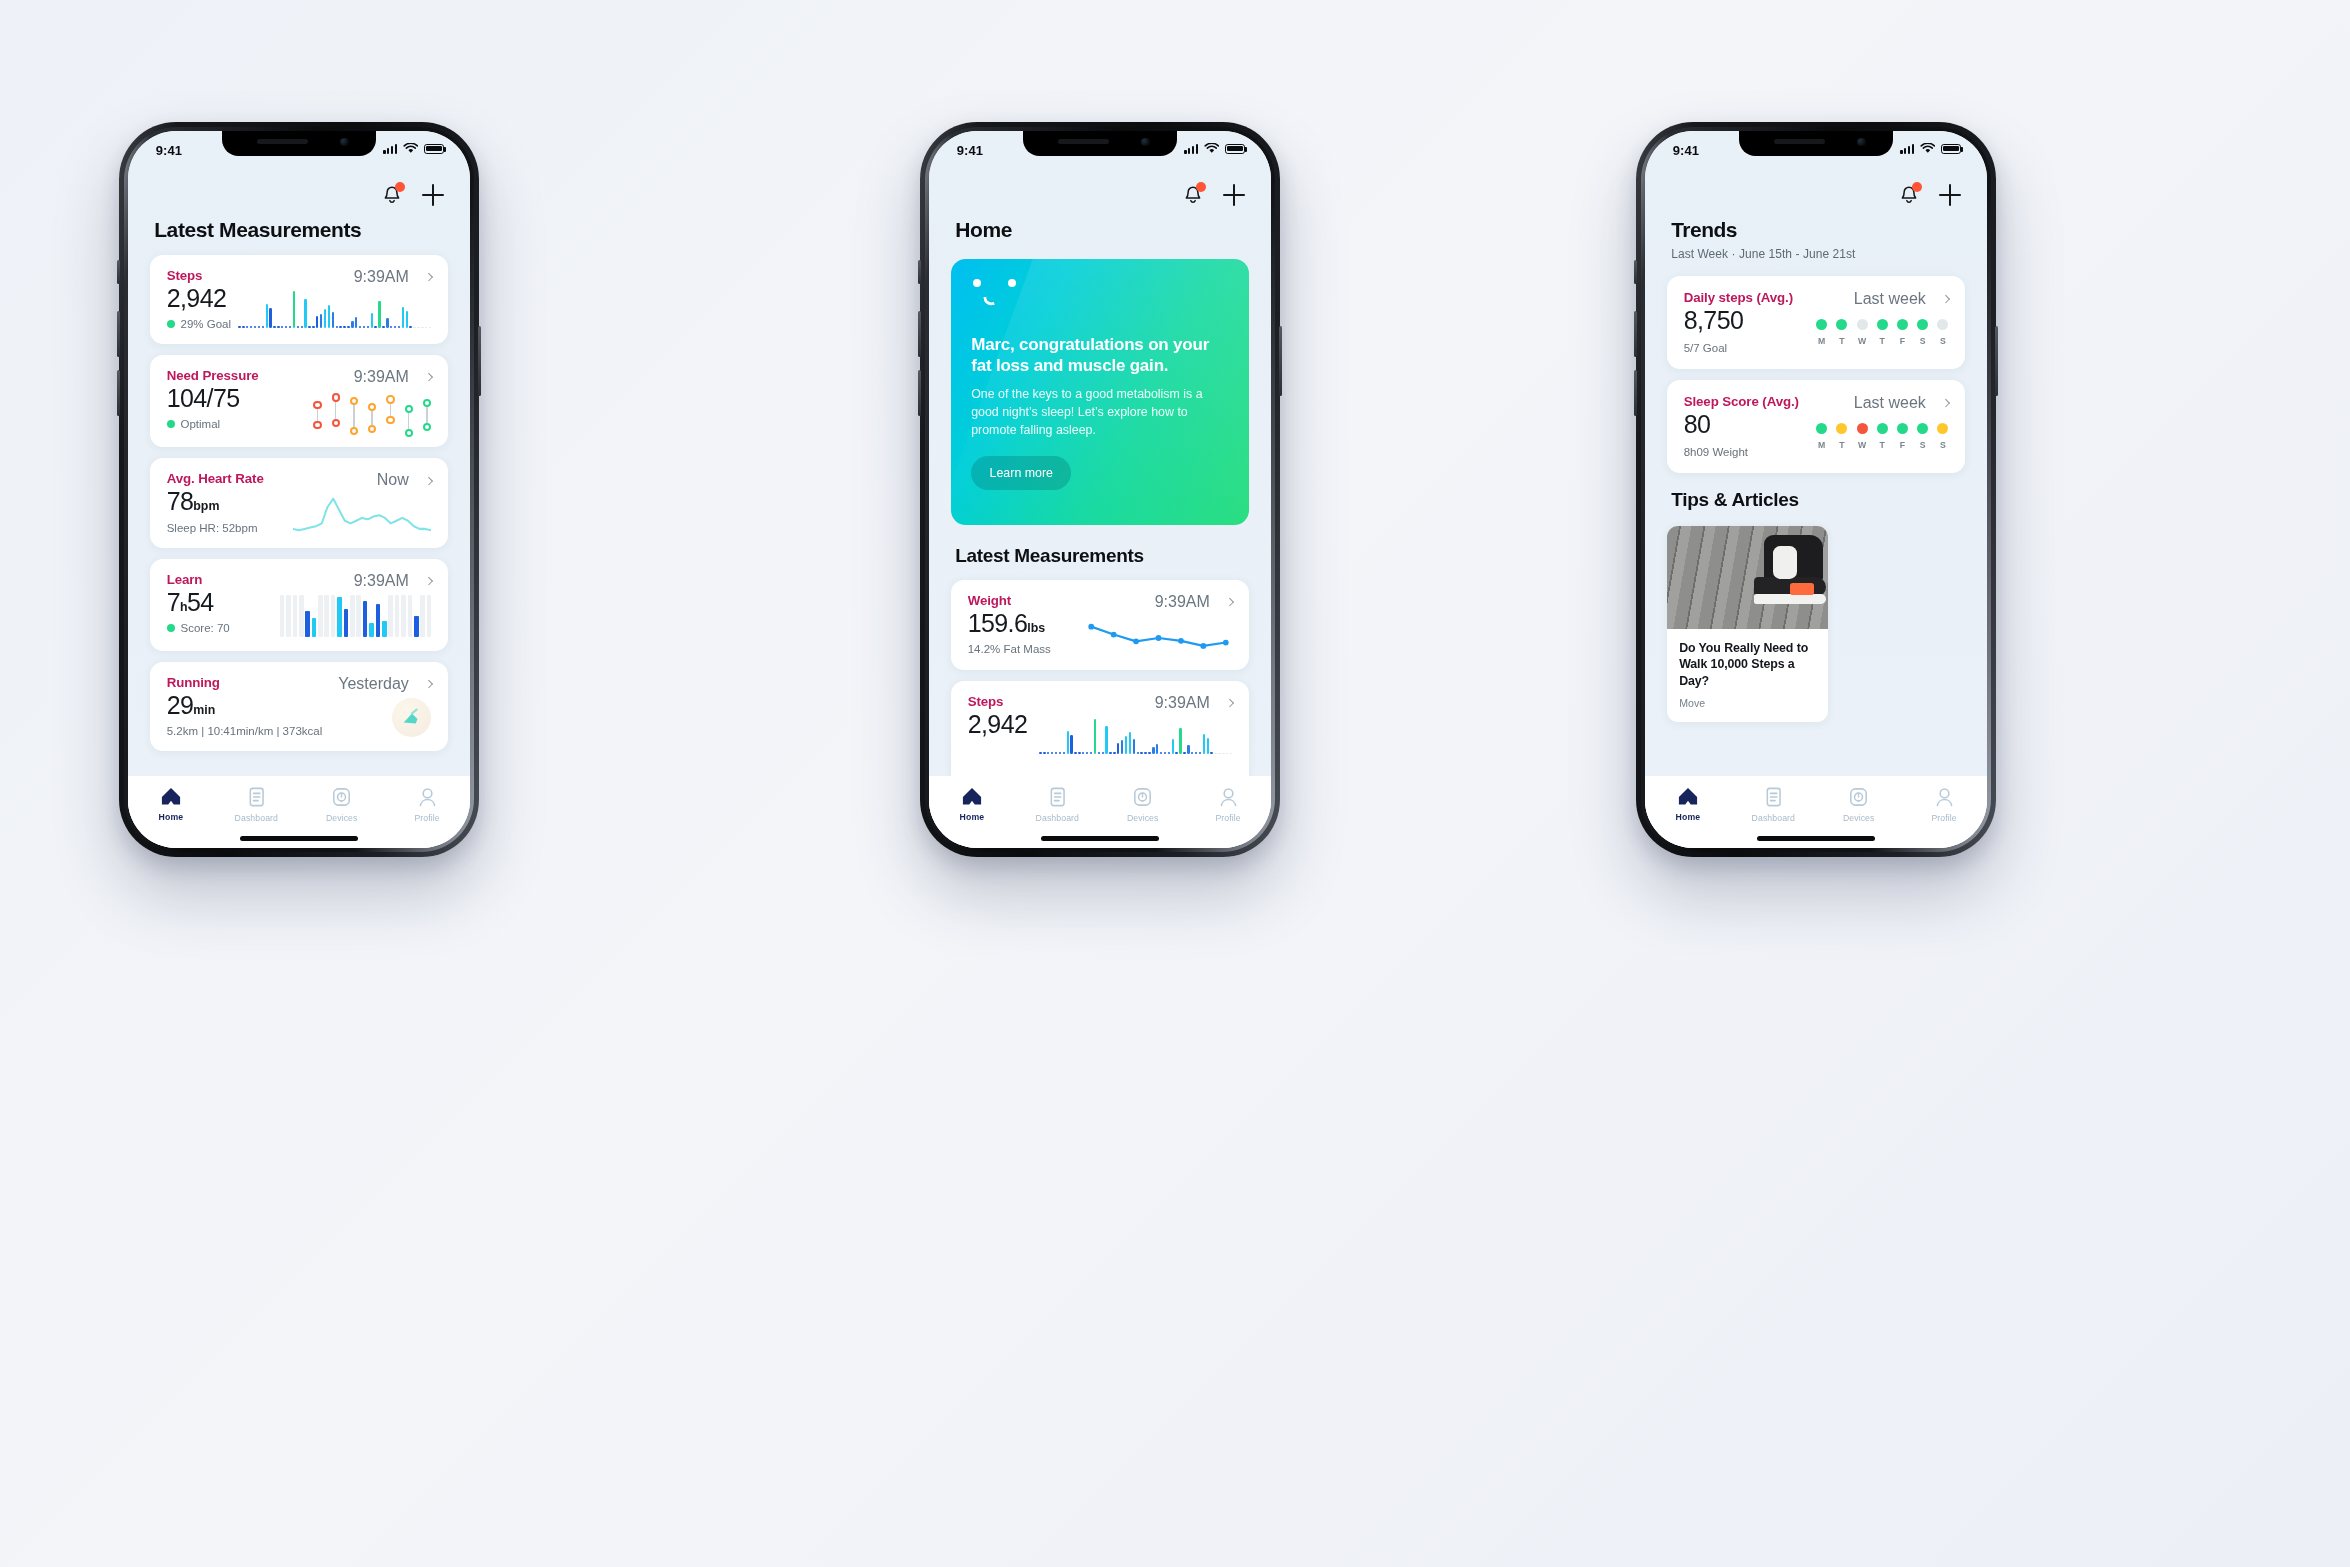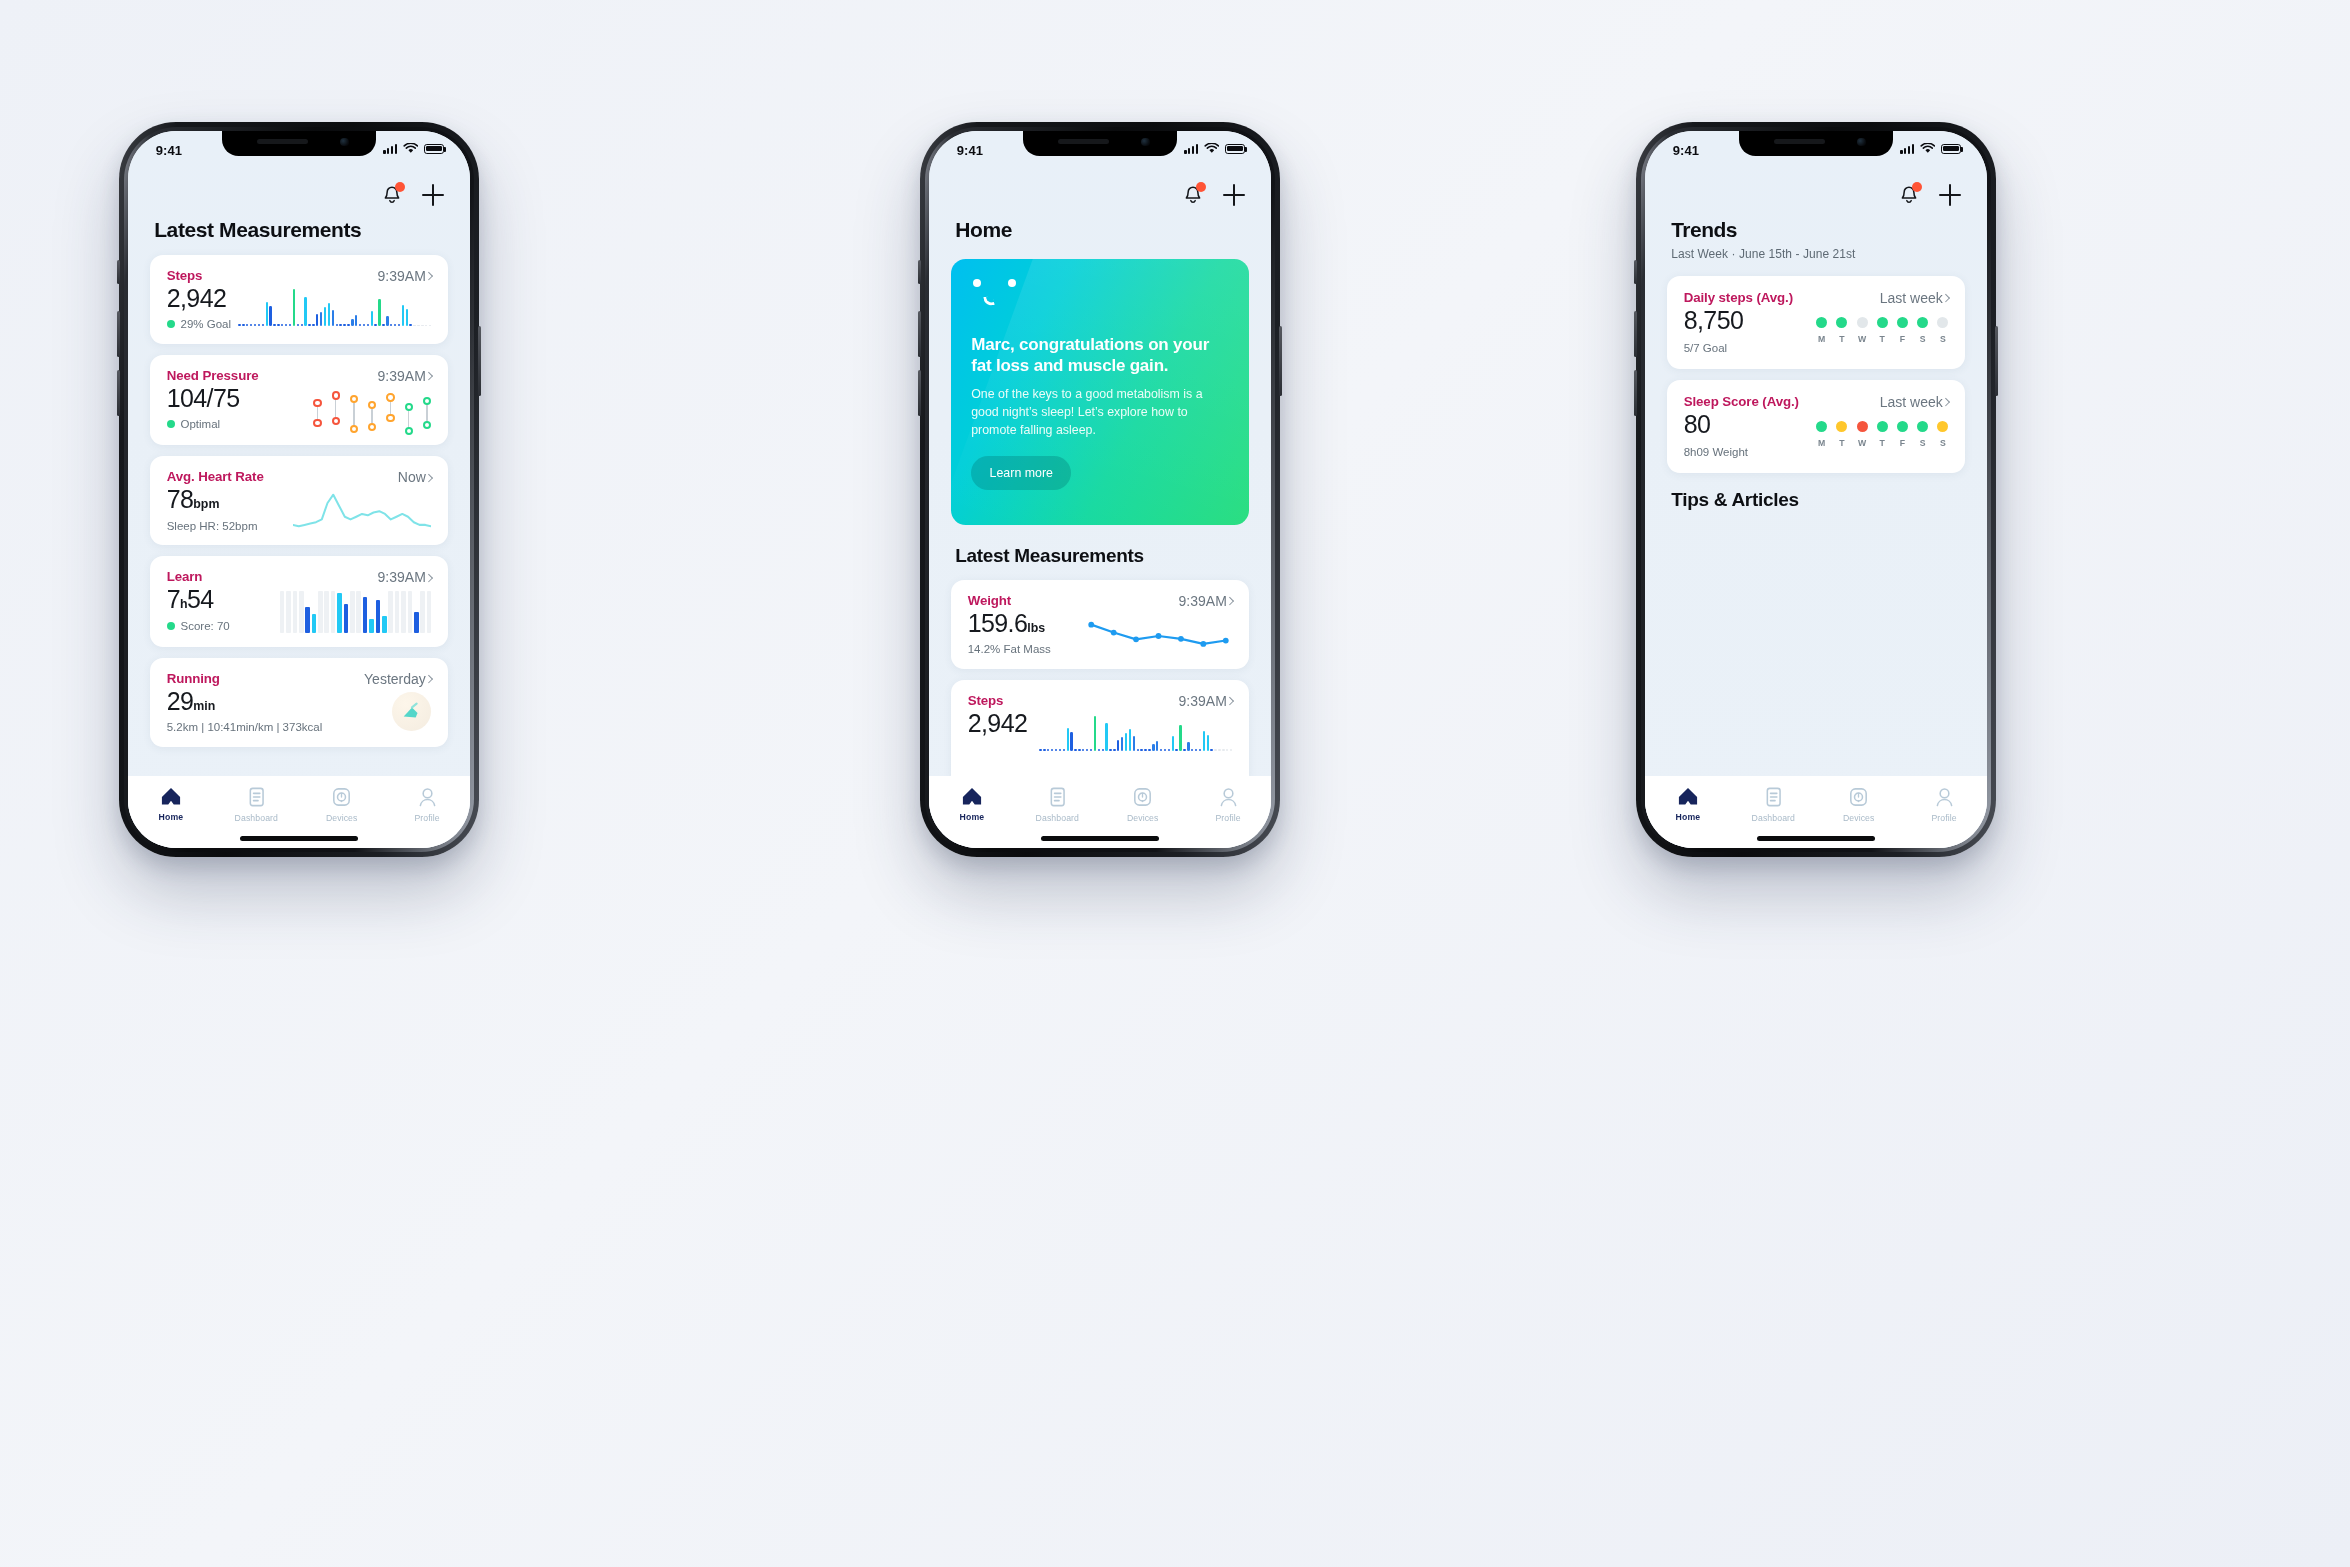--- a/index.html
+++ b/index.html
@@ -86,21 +86,21 @@
           position: relative; display:flex; }
   .c-left { flex: 0 0 auto; min-width: 0; }
   .c-right { flex: 1; display:flex; flex-direction:column; align-items:flex-end; justify-content:flex-start; }
   .c-title { font-size: 13.3px; font-weight:700; color:#be185d; letter-spacing:-0.1px; white-space:nowrap; }
   .c-value { font-size: 25px; font-weight:400; color:#16191e; letter-spacing:-0.6px; line-height: 1.12;
              margin-top: 0.9px; white-space:nowrap; }
   .c-value .u { font-size: 12.4px; font-weight:700; letter-spacing:0; }
   .c-value .us { font-size: 12.4px; font-weight:700; vertical-align: baseline; }
   .c-sub { font-size: 11.5px; color:#67727c; margin-top: 6.4px; display:flex; align-items:center; gap:5.5px; white-space:nowrap;}
   .statdot { width: 8.3px; height: 8.3px; border-radius:50%; background:#24d98a; display:inline-block; flex:0 0 auto;}
-  .c-time { font-size: 14px; color:#6b7680; display:flex; align-items:center; gap: 0; white-space:nowrap;}
+  .c-time { font-size: 16px; color:#6b7680; display:flex; align-items:center; gap: 17px; white-space:nowrap;}
   .chev { width: 5.5px; height: 5.5px; border-right: 1.5px solid #8a949d; border-top: 1.5px solid #8a949d;
           transform: rotate(45deg); display:inline-block; }
   .viz { margin-top: 5.5px; }
 
   
   .bars { display:flex; align-items:flex-end; gap: 1.5px; height: 37px; }
   .bars i { display:block; width: 2.4px; border-radius: 1.3px; }
 
   
   .bp { display:flex; align-items:center; gap: 10px; height: 42px; }
@@ -799,20 +799,33 @@
                       <span class="d" style="background: rgb(255, 199, 44);"></span>
                       <span class="l">S</span>
                     </div>
                   </div>
               </div>
             </div>
 
             <div class="h2" style="margin:16.5px 0 14.7px 0;">Tips &amp; Articles</div>
 
             <div class="arts">
+              <div class="art">
+                <div class="thumb" style="background:repeating-linear-gradient(100deg,#8e8e8c 0 12px,#6e6e6c 12px 13.8px,#a0a09e 13.8px 24px);">
+                  <div style="position:absolute;right:5.5px;top:9.2px;width:59px;height:46px;border-radius:9.2px 13px 3.7px 3.7px;background:#1d1d1f;"></div>
+                  <div style="position:absolute;right:1.8px;top:51px;width:72px;height:20px;border-radius:5.5px 13px 13px 5.5px;background:#232326;"></div>
+                  <div style="position:absolute;right:1.8px;top:68px;width:72px;height:10px;border-radius:3.7px 8.3px 8.3px 3.7px;background:#f2f2f0;"></div>
+                  <div style="position:absolute;right:14.7px;top:57px;width:24px;height:12px;border-radius:2.8px;background:#ff6b3d;"></div>
+                  <div style="position:absolute;right:31px;top:20px;width:24px;height:33px;border-radius:7.3px;background:#f0f0ee;"></div>
+                </div>
+                <div class="meta">
+                  <div class="t">Do You Really Need to Walk 10,000 Steps a Day?</div>
+                  <div class="c">Move</div>
+                </div>
+              </div>
             </div>
           </div>
 
           <div class="tabbar">
             <div class="tab active">
               <svg width="20" height="18.4" viewBox="0 0 22 20">
                   <path d="M11 1 L21 11 L21 19 L14 19 L11 15 L8 19 L1 19 L1 11 Z" fill="#17255c"></path>
                 </svg>
               <span class="lbl">Home</span>
             </div>

